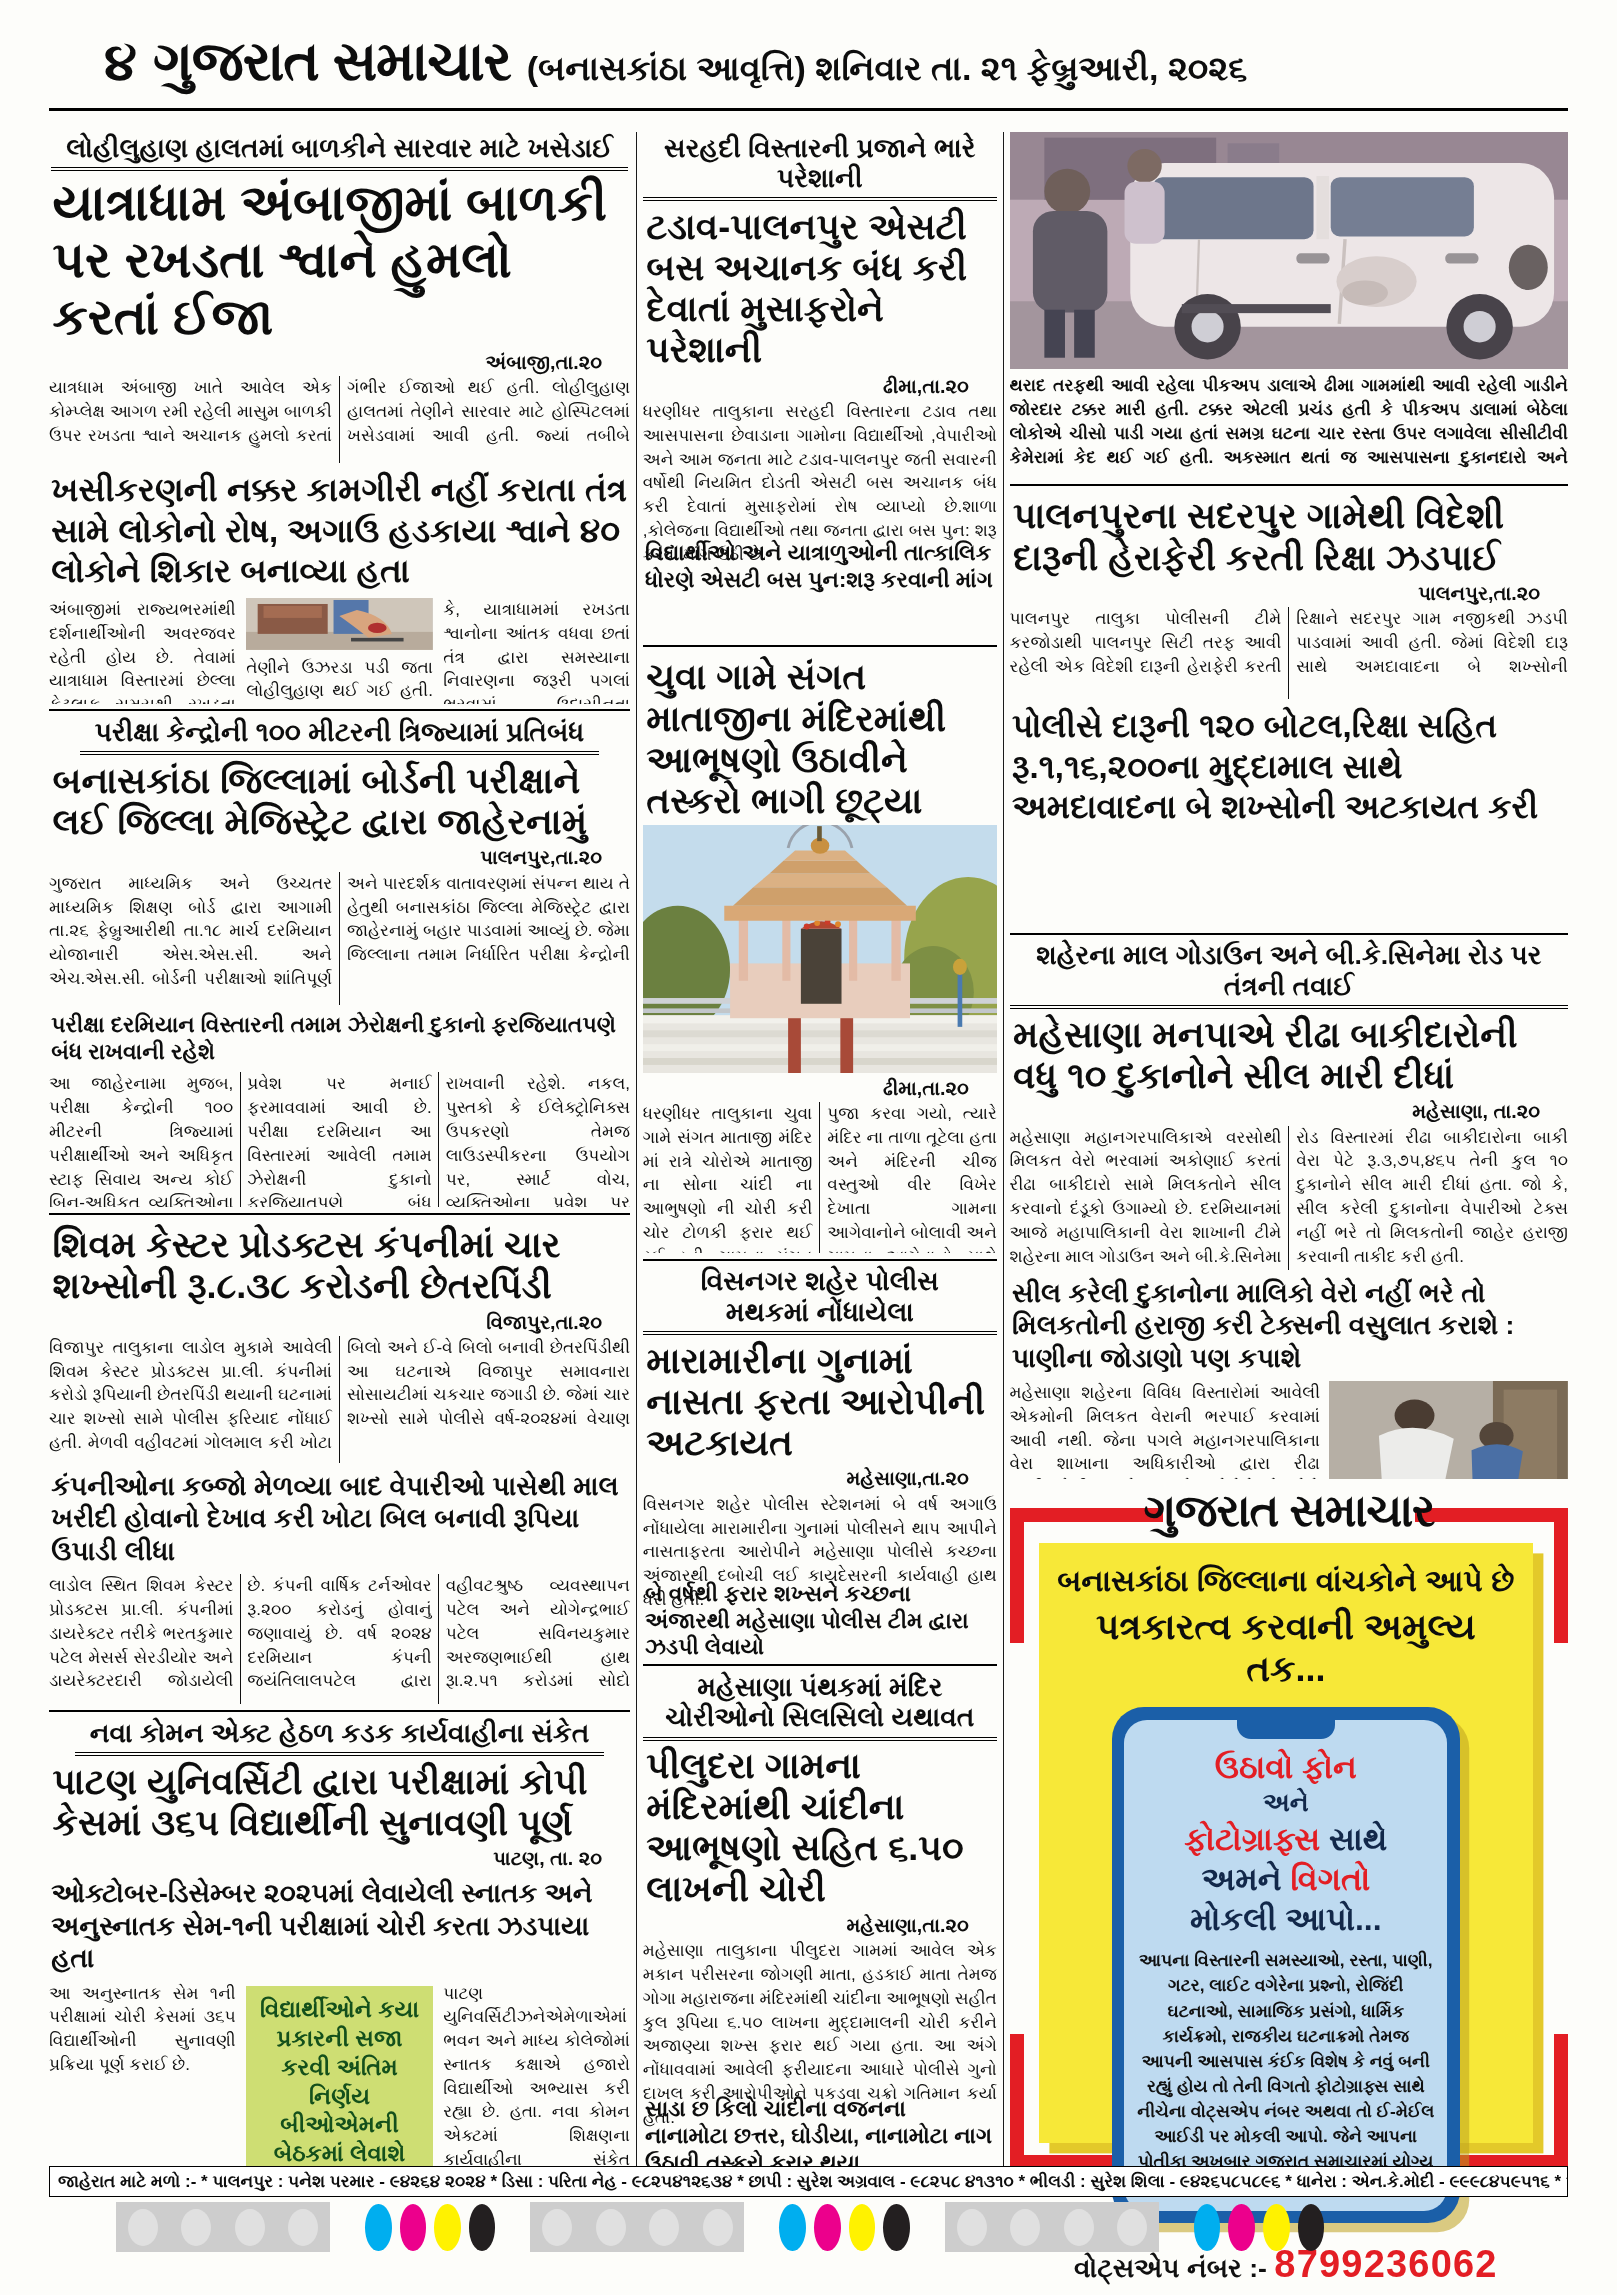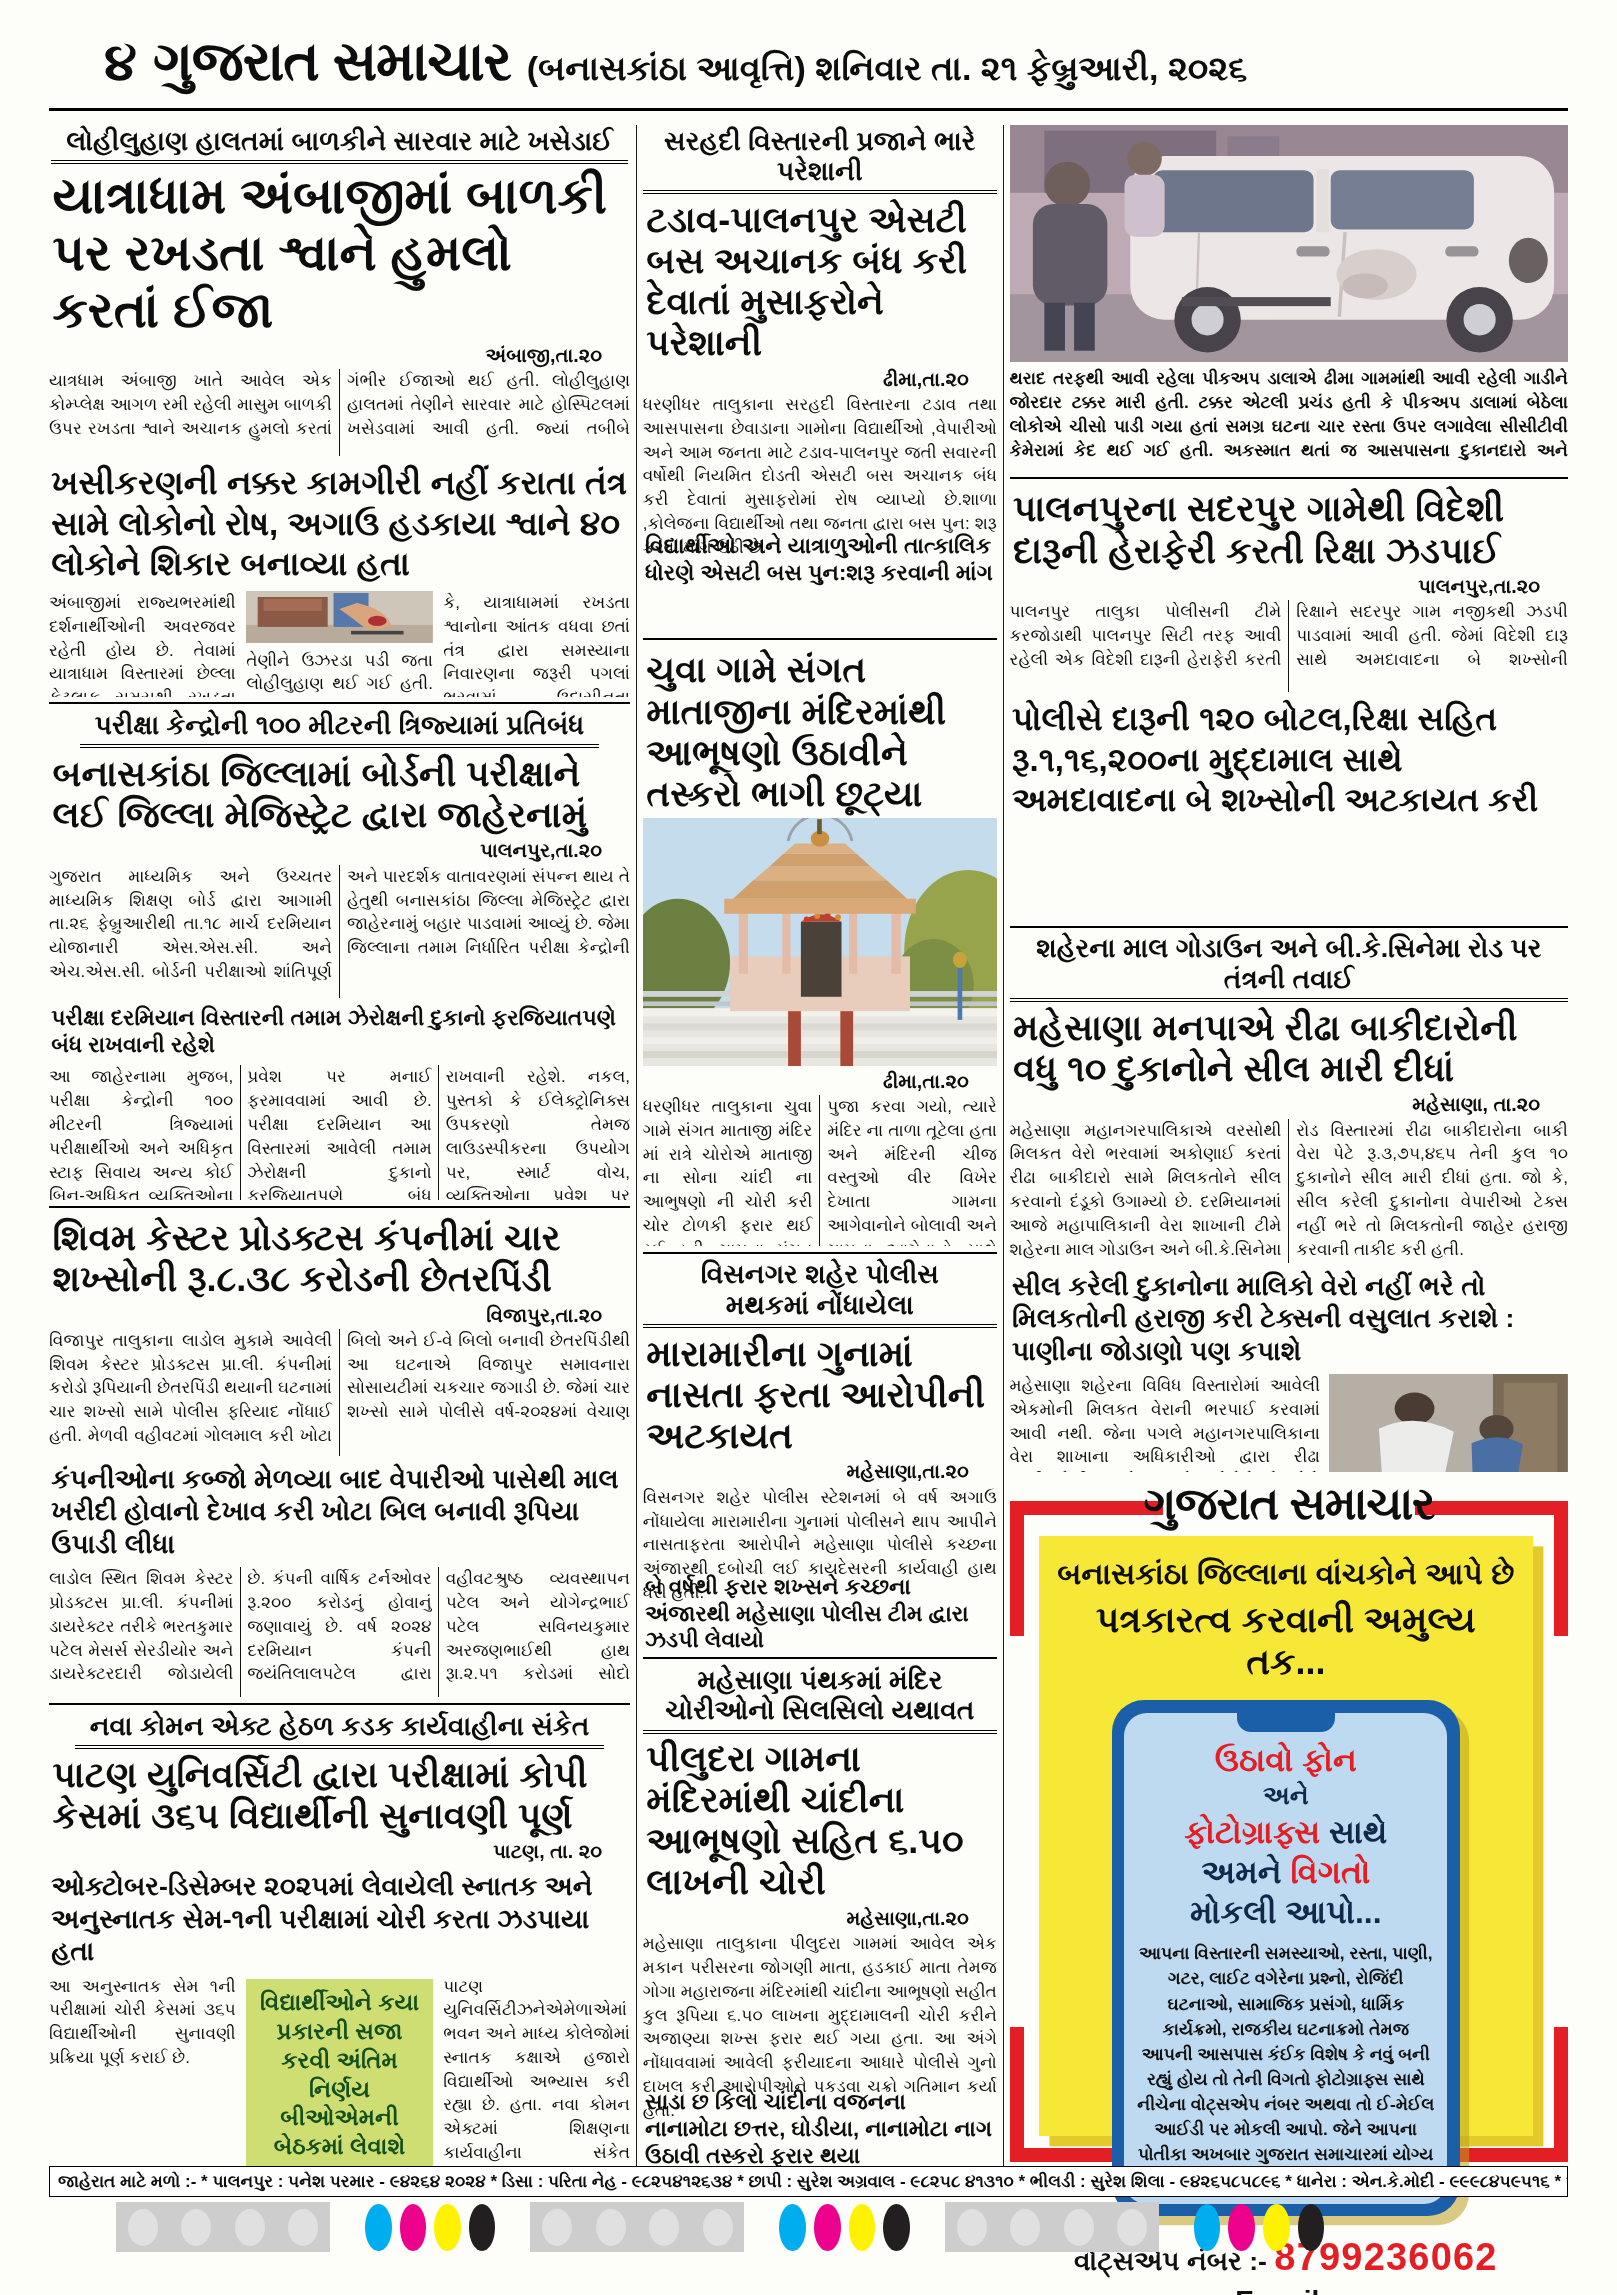--- a/index.html
+++ b/index.html
@@ -6,21 +6,21 @@
   .page{position:relative;width:1617px;height:2295px;background:#fdfdfa;color:#0d0d0d;
         font-family:"Liberation Sans", sans-serif;overflow:hidden;}
   .inner{position:absolute;left:49px;right:49px;top:29px;}
   
   .mast{display:flex;align-items:baseline;gap:16px;padding-left:55px;height:75px;}
   .pagenum{font-size:53px;font-weight:900;}
   .masttitle{font-size:55px;font-weight:900;letter-spacing:-1.2px;}
   .edline{font-size:34px;font-weight:700;}
   .headrule{border-top:3.5px solid #000;margin-top:3.5px;}
   
-  .cols{display:flex;margin-top:14px;}
+  .cols{display:flex;margin-top:21px;}
   .colL{width:581px;}
   .colC{width:357px;}
   .colR{width:563px;}
   .vr{width:1.2px;background:#1a1a1a;margin:0 5.8px;}
   .art{overflow:hidden;position:relative;}
   .sep{border-top:2.3px solid #000;margin:5.8px 0 4.6px;}
   .kicker{font-size:26.6px;font-weight:800;text-align:center;width:fit-content;max-width:96%;
           margin:1.2px auto 4.6px;padding:0 15px 3.5px;border-bottom:4px double #000;line-height:1.15;}
   .headline{font-weight:900;text-align:left;line-height:1.14;margin:4.6px 3.5px;}
   .h-xl{font-size:50px;}

